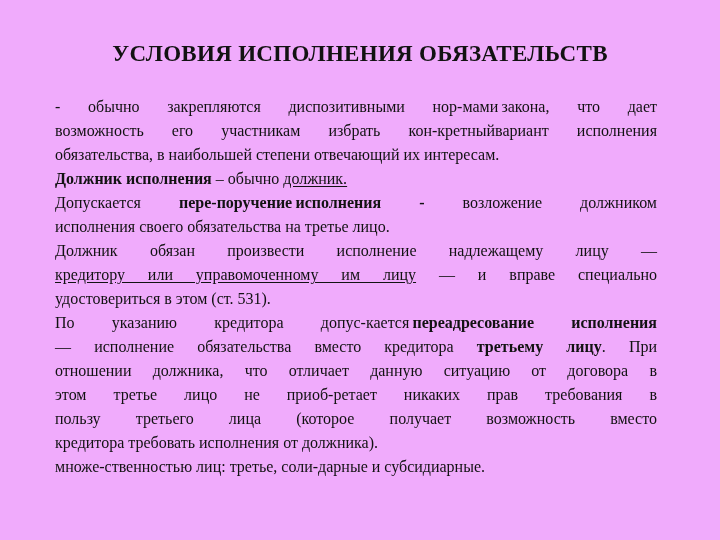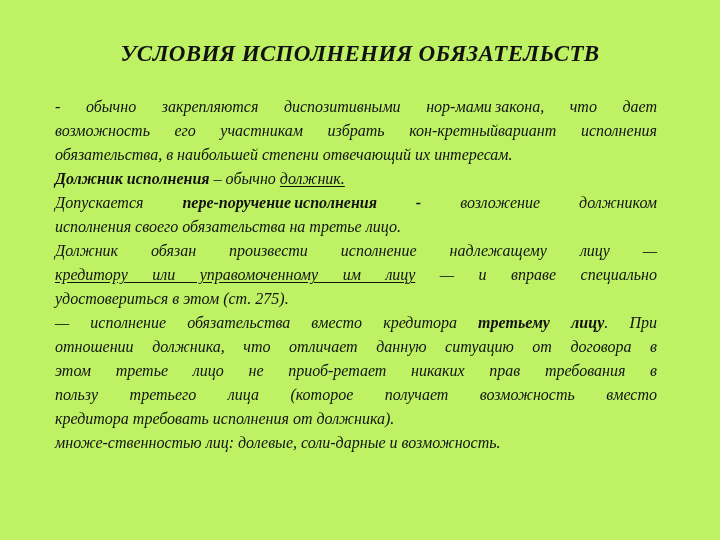--- a/index.html
+++ b/index.html
@@ -4,25 +4,24 @@
 <style>
   html, body {
     margin: 0;
     padding: 0;
     background: #ffffff;
   }
   .slide {
     position: relative;
     width: 720px;
     height: 540px;
-    background: #bef264;
+    background: #f0abfc;
     color: #121212;
     font-family: "Liberation Serif", "DejaVu Serif", serif;
     overflow: hidden;
-    font-style: italic;
   }
   .slide-title {
     margin: 40px 55px 0 55px;
     text-align: center;
     font-weight: bold;
     font-size: 23px;
     line-height: 28px;
     letter-spacing: 0.3px;
     white-space: nowrap;
   }
@@ -51,21 +50,22 @@
   <div class="slide-title">УСЛОВИЯ ИСПОЛНЕНИЯ ОБЯЗАТЕЛЬСТВ</div>
   <div class="slide-body">
       <div class="line"><span>- обычно закрепляются диспозитивными нор-мами закона, что дает</span></div>
       <div class="line"><span>возможность его участникам избрать кон-кретныйвариант исполнения</span></div>
       <div class="line last"><span>обязательства, в наибольшей степени отвечающий их интересам.</span></div>
       <div class="line last"><span class="b">Должник исполнения</span><span> – обычно </span><span class="u">должник.</span></div>
       <div class="line"><span>Допускается </span><span class="b">пере-поручение исполнения - </span><span>возложение должником</span></div>
       <div class="line last"><span>исполнения своего обязательства на третье лицо.</span></div>
       <div class="line"><span>Должник обязан произвести исполнение надлежащему лицу —</span></div>
       <div class="line"><span class="u">кредитору или управомоченному им лицу</span><span> — и вправе специально</span></div>
-      <div class="line last"><span>удостовериться в этом (ст. 275).</span></div>
+      <div class="line last"><span>удостовериться в этом (ст. 531).</span></div>
+      <div class="line"><span>По указанию кредитора допус-кается </span><span class="b">переадресование исполнения</span></div>
       <div class="line"><span>— исполнение обязательства вместо кредитора </span><span class="b">третьему лицу</span><span>. При</span></div>
       <div class="line"><span>отношении должника, что отличает данную ситуацию от договора в</span></div>
       <div class="line"><span>этом третье лицо не приоб-ретает никаких прав требования в</span></div>
       <div class="line"><span>пользу третьего лица (которое получает возможность вместо</span></div>
       <div class="line last"><span>кредитора требовать исполнения от должника).</span></div>
-      <div class="line last"><span>множе-ственностью лиц: долевые, соли-дарные и возможность.</span></div>
+      <div class="line last"><span>множе-ственностью лиц: третье, соли-дарные и субсидиарные.</span></div>
     </div>
 </div>
 
 </body></html>

